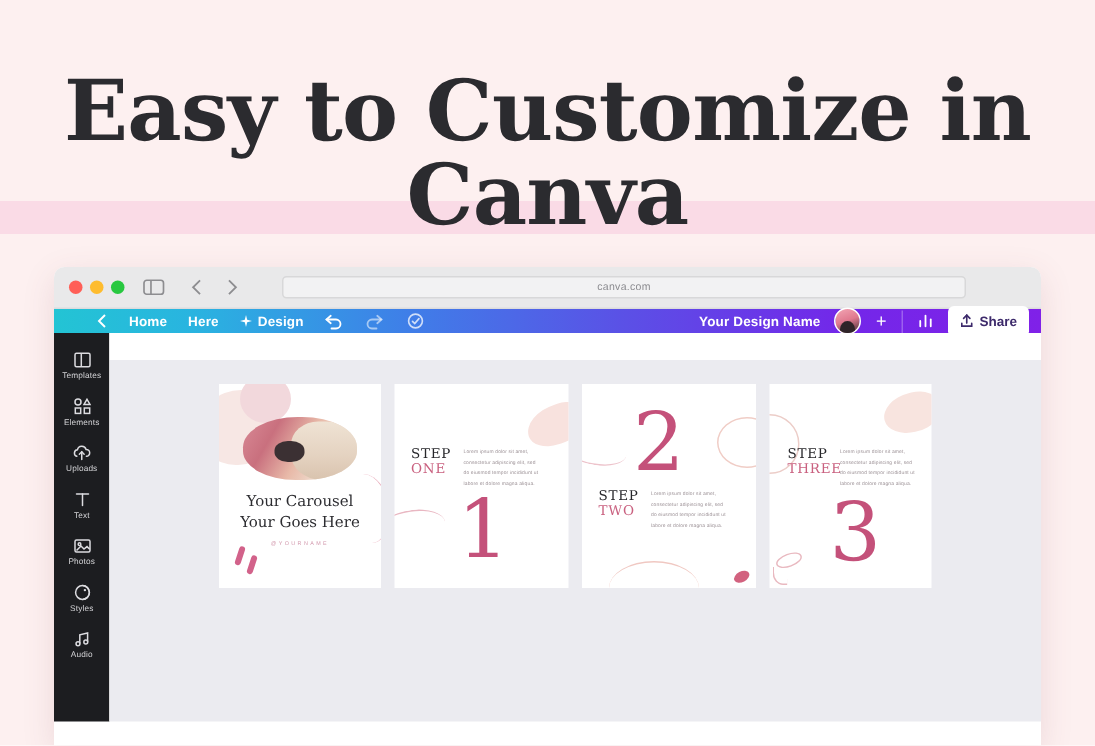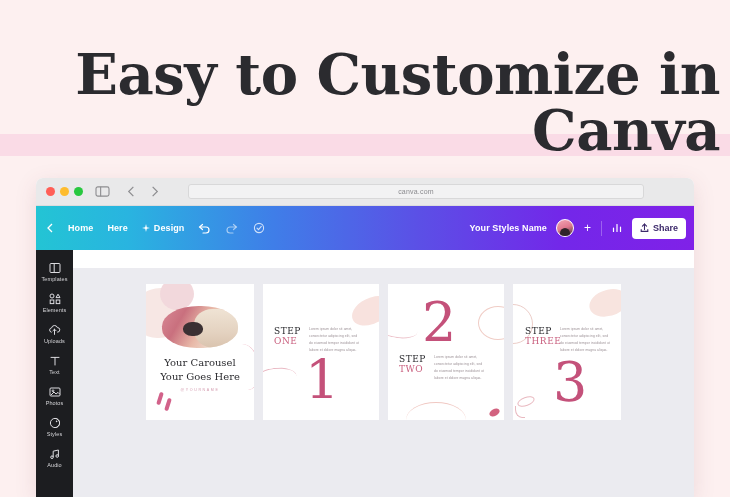--- a/index.html
+++ b/index.html
@@ -21,21 +21,20 @@
   .headline {
     position: relative;
     display: inline-block;
     font-family: "DejaVu Serif", "Liberation Serif", serif;
     font-weight: 700;
     font-size: 56px;
     line-height: 1.0;
     letter-spacing: -0.5px;
     color: #2b2b2f;
     padding: 0 10px;
-    text-align: right;
   }
   .headline-hl {
     position: absolute;
     left: 0; right: 0;
     bottom: 2px;
     height: 22px;
     background: #fadbe6;
     z-index: 0;
   }
   .headline-text { position: relative; z-index: 1; }
@@ -88,25 +87,25 @@
     justify-content: center;
   }
   .urlbar-text {
     font-size: 7px;
     color: #8b8b8f;
     letter-spacing: 0.2px;
   }
 
   
   .canva-bar {
-    height: 44px;
+    height: 16px;
     background: linear-gradient(90deg, #23c4d4 0%, #29b4e0 14%, #3f7ee8 36%, #5b50e6 58%, #7327e9 80%, #8021e8 100%);
     display: flex;
     align-items: center;
-    padding: 0 8px 0 10px;
+    padding: 0 8px 0 28px;
     color: #ffffff;
   }
   .bar-left { display: flex; align-items: center; gap: 14px; }
   .bar-item {
     display: flex; align-items: center; gap: 4px;
     font-size: 9px; font-weight: 700;
     color: #ffffff;
     letter-spacing: 0.1px;
   }
   .bar-ico { display: inline-flex; align-items: center; justify-content: center; }
@@ -442,21 +441,21 @@
         <svg width="14" height="12" viewBox="0 0 14 12" fill="none" stroke="rgba(255,255,255,0.75)" stroke-width="1.1" stroke-linecap="round">
           <circle cx="7" cy="6" r="4.6"></circle>
             <polyline points="5,6.2 6.5,7.7 9.3,4.4"></polyline>
         </svg>
       </span>
     </div>
 
     <div class="bar-spacer"></div>
 
     <div class="bar-right">
-      <span class="design-name">Your Styles Name</span>
+      <span class="design-name">Your Design Name</span>
       <span class="avatar"></span>
       <span class="plus-btn">+</span>
       <span class="divider-v"></span>
       <span class="bar-ico">
         <svg width="12" height="12" viewBox="0 0 12 12" fill="none" stroke="#fff" stroke-width="1.2" stroke-linecap="round">
           <line x1="2.5" y1="9.5" x2="2.5" y2="6"></line>
             <line x1="6" y1="9.5" x2="6" y2="2.5"></line>
             <line x1="9.5" y1="9.5" x2="9.5" y2="5"></line>
         </svg>
       </span>

